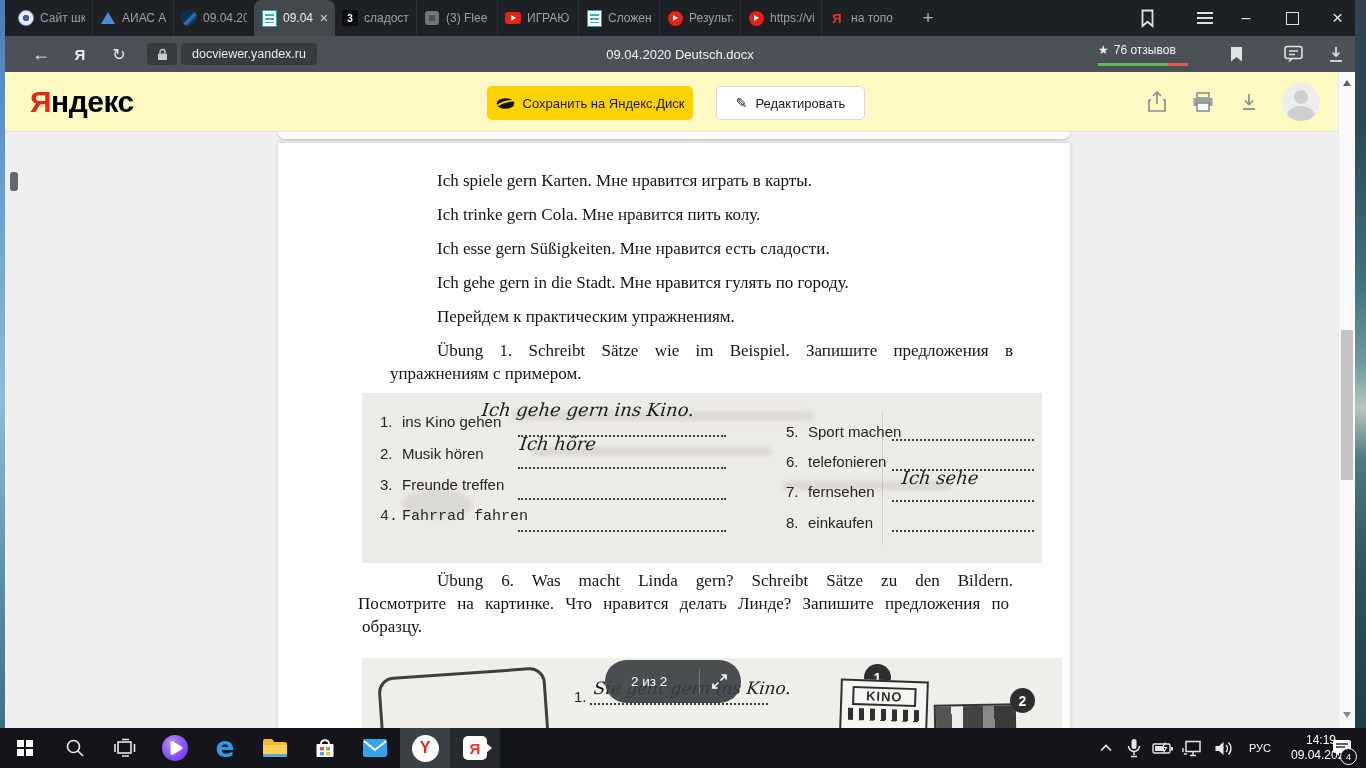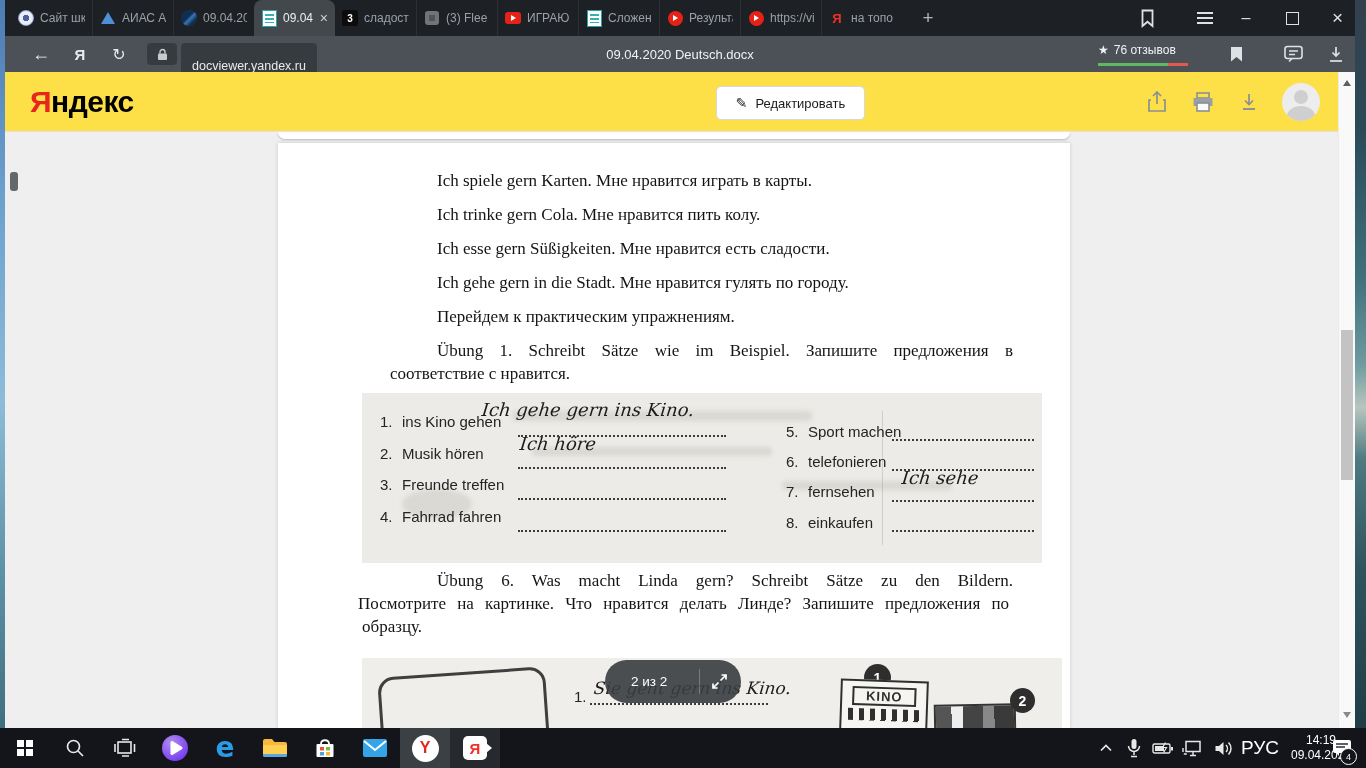--- a/index.html
+++ b/index.html
@@ -51,34 +51,34 @@
   .max-box{width:11px;height:11px;border:1.6px solid #dfe2e5;}
   .win-close{left:1310px;width:45px;color:#dfe2e5;font-size:19px;}
 
   
   .addressbar{left:5px;top:36px;width:1350px;height:36px;background:#4b5156;color:#e8eaed;}
   .ab-back{left:20px;top:0;width:32px;height:36px;display:flex;align-items:center;justify-content:center;font-size:18px;}
   .ab-ya{left:60px;top:0;width:30px;height:36px;display:flex;align-items:center;justify-content:center;font-size:15px;font-weight:700;}
   .ab-refresh{left:98px;top:0;width:32px;height:36px;display:flex;align-items:center;justify-content:center;font-size:16px;}
   .ab-lock{left:142px;top:7px;width:30px;height:22px;background:#363b40;border-radius:4px;display:flex;align-items:center;justify-content:center;}
   .ab-domain{left:176px;top:7px;height:22px;background:#363b40;border-radius:4px;display:flex;align-items:center;
-    padding:12px 11px;font-size:12.5px;color:#e8eaed;}
+    padding:0 11px;font-size:12.5px;color:#e8eaed;}
   .ab-title{left:0;right:0;top:0;height:36px;display:flex;align-items:center;justify-content:center;
     font-size:13px;color:#f0f2f4;pointer-events:none;}
   .ab-reviews{left:1093px;top:7px;display:flex;align-items:center;gap:5px;font-size:12px;color:#f0f2f4;}
   .ab-revbar{left:1093px;top:27px;width:90px;height:3px;display:flex;}
   .ab-revbar .g{width:70px;background:#5fb95f;}
   .ab-revbar .r{width:20px;background:#e25a4e;}
   .ab-right{top:0;height:36px;display:flex;align-items:center;justify-content:center;}
   .ab-bm{left:1216px;width:30px;}
   .ab-chat{left:1272px;width:34px;}
   .ab-dl{left:1314px;width:34px;}
 
   
-  .toolbar{left:0;top:72px;width:1366px;height:60px;background:#fde047;border-bottom:1px solid #e2e2e2;box-sizing:border-box;text-align:right;}
+  .toolbar{left:0;top:72px;width:1366px;height:60px;background:#fef9c3;border-bottom:1px solid #e2e2e2;box-sizing:border-box;text-align:right;}
   .logo{left:30px;top:13px;font-size:30px;font-weight:700;letter-spacing:-.5px;color:#000;}
   .logo .red{color:#e8271c;}
   .btn-save{left:487px;top:14px;width:206px;height:34px;background:#fdd205;border-radius:5px;
     display:flex;align-items:center;justify-content:center;gap:8px;font-size:13px;color:#1a1a1a;cursor:pointer;}
   .btn-edit{left:716px;top:14px;width:149px;height:34px;background:#fff;border:1px solid #d8d8d8;border-radius:5px;box-sizing:border-box;
     display:flex;align-items:center;justify-content:center;gap:8px;font-size:13px;color:#1a1a1a;cursor:pointer;}
   .pencil{font-size:14px;}
   .tool-ico{top:14px;width:34px;height:32px;display:flex;align-items:center;justify-content:center;}
   .ti-share{left:1140px;}
   .ti-print{left:1186px;}
@@ -144,21 +144,21 @@
     color:#e02820;font-size:16px;font-weight:700;}
   .yapin{width:24px;height:24px;border-radius:5px;background:#fff;display:flex;align-items:center;justify-content:center;
     color:#ef3124;font-size:15px;font-weight:700;position:relative;}
   .yapin::after{content:"";position:absolute;right:-5px;top:7px;border-top:5px solid transparent;border-bottom:5px solid transparent;border-left:6px solid #fff;}
   .tray{position:absolute;top:728px;height:40px;display:flex;align-items:center;justify-content:center;color:#fff;}
   .tr-chev{left:1092px;width:28px;}
   .tr-mic{left:1120px;width:28px;}
   .tr-batt{left:1148px;width:30px;}
   .tr-net{left:1178px;width:30px;}
   .tr-spk{left:1208px;width:32px;}
-  .tr-lang{left:1240px;width:40px;font-size:19px;}
+  .tr-lang{left:1240px;width:40px;font-size:11px;}
   .tr-clock{left:1282px;width:78px;flex-direction:column;font-size:12px;line-height:15px;}
   .tr-msgbox{left:1322px;width:40px;position:absolute;}
   .msg-badge{position:absolute;left:18px;top:20px;width:15px;height:15px;border:1.5px solid #fff;border-radius:50%;
     background:#13151a;color:#fff;font-size:9px;display:flex;align-items:center;justify-content:center;}
 </style>
 </head>
 <body>
 
 <div class="window">
 
@@ -275,20 +275,27 @@
     <div class="abs ab-right ab-dl">
       <svg width="16" height="17" viewBox="0 0 16 17">
         <path d="M8 1v9M4.5 6.5L8 10l3.5-3.5" fill="none" stroke="#dfe2e5" stroke-width="1.7"></path>
         <path d="M2 15h12" stroke="#dfe2e5" stroke-width="1.7"></path>
       </svg>
     </div>
   </div>
 
   <div class="abs toolbar">
     <div class="abs logo"><span class="red">Я</span><span>ндекс</span></div>
+    <div class="abs btn-save">
+      <svg width="19" height="13" viewBox="0 0 19 13">
+        <ellipse cx="9.5" cy="6.5" rx="8.8" ry="5.3" fill="#111"></ellipse>
+        <path d="M1.5 8.5C6 5.5 13 3.5 18 3.8" stroke="#fdd205" stroke-width="1.6" fill="none"></path>
+      </svg>
+      <span>Сохранить на Яндекс.Диск</span>
+    </div>
     <div class="abs btn-edit">
       <span class="pencil">✎</span>
       <span>Редактировать</span>
     </div>
     <div class="abs tool-ico ti-share">
       <svg width="20" height="22" viewBox="0 0 20 22">
         <path d="M10 1v12M6 5l4-4 4 4" fill="none" stroke="#8a8f94" stroke-width="1.7"></path>
         <path d="M4 9H2v11h16V9h-2" fill="none" stroke="#8a8f94" stroke-width="1.7"></path>
       </svg>
     </div>
@@ -310,33 +317,33 @@
 
   <div class="abs content">
     <div class="abs page-prev"></div>
     <div class="abs page">
       <div class="dline" style="left:159px;top:28px;">Ich spiele gern Karten. Мне нравится играть в карты.</div>
       <div class="dline" style="left:159px;top:96px;">Ich esse gern Süßigkeiten. Мне нравится есть сладости.</div>
       <div class="dline" style="left:159px;top:62px;">Ich trinke gern Cola. Мне нравится пить колу.</div>
       <div class="dline" style="left:159px;top:164px;">Перейдем к практическим упражнениям.</div>
       <div class="dline" style="left:159px;top:130px;">Ich gehe gern in die Stadt. Мне нравится гулять по городу.</div>
       <div class="dline jline" style="left:159px;top:198px;width:576px;">Übung 1. Schreibt Sätze wie im Beispiel. Запишите предложения в</div>
-      <div class="dline" style="left:112px;top:221px;">соответствие с нравится.</div>
+      <div class="dline" style="left:112px;top:221px;">упражнениям с примером.</div>
 
       <div class="ws ws1">
         <div class="bleed" style="left:150px;top:18px;width:300px;height:10px;"></div>
         <div class="bleed" style="left:170px;top:54px;width:240px;height:9px;"></div>
         <div class="bleed" style="left:420px;top:88px;width:170px;height:9px;"></div>
         <div class="bleed" style="left:40px;top:96px;width:70px;height:30px;border-radius:50%;"></div>
         <div class="fold" style="left:520px;top:18px;height:134px;"></div>
 
         <div class="wsrow" style="left:18px;top:20px;"><span class="wsnum">1.</span><span>ins Kino gehen</span></div>
         <div class="wsrow" style="left:18px;top:52px;"><span class="wsnum">2.</span><span>Musik hören</span></div>
         <div class="wsrow" style="left:18px;top:83px;"><span class="wsnum">3.</span><span>Freunde treffen</span></div>
-        <div class="wsrow" style="left:18px;top:115px;"><span class="wsnum">4.</span><span>Fahrrad fahren</span></div>
+        <div class="wsrow" style="left:18px;top:115px;font-family:Liberation Mono, monospace;"><span class="wsnum">4.</span><span>Fahrrad fahren</span></div>
 
         <div class="hw" style="left:120px;top:6px;">Ich gehe gern ins Kino.</div>
         <div class="hw" style="left:158px;top:40px;">Ich höre</div>
 
         <div class="dot" style="left:156px;top:42px;width:208px;"></div>
         <div class="dot" style="left:156px;top:74px;width:208px;"></div>
         <div class="dot" style="left:156px;top:105px;width:208px;"></div>
         <div class="dot" style="left:156px;top:137px;width:208px;"></div>
 
         <div class="wsrow" style="left:424px;top:30px;"><span class="wsnum">5.</span><span>Sport machen</span></div>

